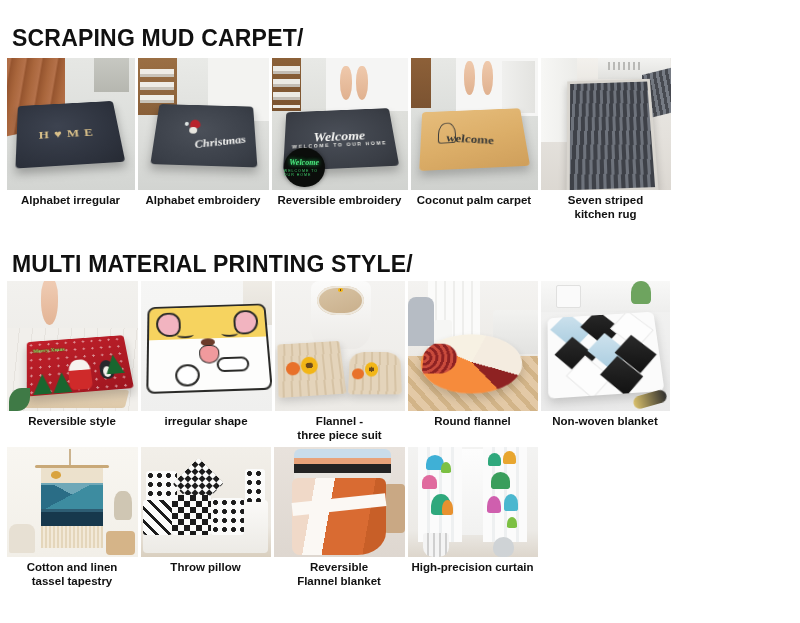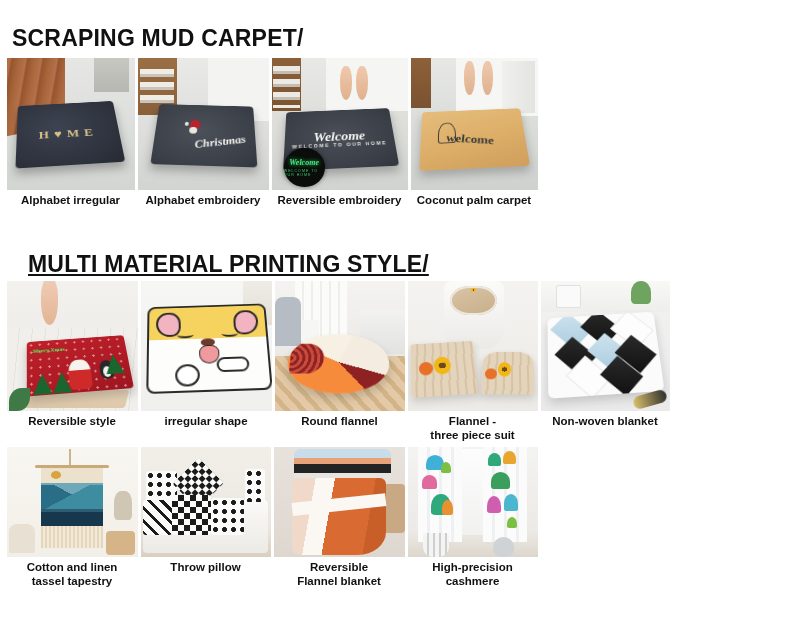--- a/index.html
+++ b/index.html
@@ -16,21 +16,21 @@
 
   .section-title{
     font-size:23px;
     font-weight:700;
     letter-spacing:.2px;
     color:#111;
     line-height:1;
     white-space:nowrap;
   }
   #section-scraping .section-title{position:absolute;left:12px;top:8px;}
-  #section-multi .section-title{position:absolute;left:28px;top:234px;text-decoration:underline;}
+  #section-multi .section-title{position:absolute;left:12px;top:234px;}
 
   .row{position:absolute;display:flex;}
   .cell{position:relative;display:flex;flex-direction:column;align-items:center;}
   .thumb{position:relative;overflow:hidden;background:#ddd;}
   .caption{
     font-size:11.5px;
     font-weight:600;
     color:#111;
     text-align:center;
     line-height:1.18;
@@ -425,20 +425,33 @@
           <div class="feet" style="left:42%;top:2%;"></div>
           <div class="feet" style="left:56%;top:2%;"></div>
           <div class="mat r1c4-mat">
             <div class="cat-out"></div>
             <div class="mat-label coco-txt">welcome</div>
           </div>
         </div>
         <div class="caption">Coconut palm carpet</div>
       </div>
 
+      <div class="cell" style="width:133px;">
+        <div class="thumb" style="width:130px;height:132px;">
+          <div class="fill r1c5-bg"></div>
+          <div class="r1c5-counter"></div>
+          <div class="r1c5-dots"></div>
+          <div class="r1c5-cab"></div>
+          <div class="r1c5-rug2"></div>
+          <div class="r1c5-legs"></div>
+          <div class="r1c5-rug"></div>
+        </div>
+        <div class="caption">Seven striped
+kitchen rug</div>
+      </div>
 
     </div>
   </section>
 
   <section id="section-multi">
     <h2 class="section-title">MULTI MATERIAL PRINTING STYLE/</h2>
 
     <div class="row" style="left:5px;top:281px;">
 
 
@@ -475,51 +488,51 @@
               <div class="dog-tongue"></div>
             <div class="dog-paw1"></div>
               <div class="dog-bone"></div>
           </div>
         </div>
         <div class="caption">irregular shape</div>
       </div>
 
       <div class="cell" style="width:133px;">
         <div class="thumb" style="width:130px;height:130px;">
+          <div class="fill r2c5-bg"></div>
+          <div class="r2c5-toilet"></div>
+          <div class="r2c5-lid">
+              <div class="sun1"></div>
+            </div>
+          <div class="r2c5-mat">
+            <div class="sun2" style="left:36%;top:28%;"></div>
+            <div class="pumpkin" style="left:12%;top:36%;"></div>
+          </div>
+          <div class="r2c5-umat">
+            <div class="sun2" style="left:30%;top:26%;"></div>
+            <div class="pumpkin" style="left:6%;top:40%;"></div>
+          </div>
+        </div>
+        <div class="caption">Flannel -
+three piece suit</div>
+      </div>
+
+      <div class="cell" style="width:133px;">
+        <div class="thumb" style="width:130px;height:130px;">
           <div class="fill r2c4-bg"></div>
           <div class="r2c4-curtain"></div>
           <div class="r2c4-sofa"></div>
           <div class="r2c4-chair"></div>
           <div class="r2c4-stool"></div>
           <div class="r2c4-floor"></div>
           <div class="r2c4-rug">
               <div class="r2c4-rings"></div>
             </div>
         </div>
         <div class="caption">Round flannel</div>
-      </div>
-
-      <div class="cell" style="width:133px;">
-        <div class="thumb" style="width:130px;height:130px;">
-          <div class="fill r2c5-bg"></div>
-          <div class="r2c5-toilet"></div>
-          <div class="r2c5-lid">
-              <div class="sun1"></div>
-            </div>
-          <div class="r2c5-mat">
-            <div class="sun2" style="left:36%;top:28%;"></div>
-            <div class="pumpkin" style="left:12%;top:36%;"></div>
-          </div>
-          <div class="r2c5-umat">
-            <div class="sun2" style="left:30%;top:26%;"></div>
-            <div class="pumpkin" style="left:6%;top:40%;"></div>
-          </div>
-        </div>
-        <div class="caption">Flannel -
-three piece suit</div>
       </div>
 
       <div class="cell" style="width:132px;">
         <div class="thumb" style="width:129px;height:130px;">
           <div class="fill r2c6-bg"></div>
           <div class="r2c6-shelf"></div>
           <div class="r2c6-box"></div>
           <div class="r2c6-plant"></div>
           <div class="r2c6-mat">
             <div class="geo geo-blu" style="left:6%;top:4%;"></div>
@@ -602,19 +615,19 @@
             <div class="dino" style="left:12%;top:6%;width:30%;height:14%;background:#2fa87c;"></div>
             <div class="dino" style="left:46%;top:4%;width:28%;height:14%;background:#e8a62f;"></div>
             <div class="dino" style="left:18%;top:26%;width:44%;height:18%;background:#3a9e5c;"></div>
             <div class="dino" style="left:10%;top:52%;width:30%;height:18%;background:#cf5fae;"></div>
             <div class="dino" style="left:48%;top:50%;width:32%;height:18%;background:#4bb7cf;"></div>
             <div class="dino" style="left:54%;top:74%;width:22%;height:12%;background:#7cc043;"></div>
           </div>
           <div class="r3c5-basket"></div>
           <div class="r3c5-toy"></div>
         </div>
-        <div class="caption">High-precision cashmere</div>
+        <div class="caption">High-precision curtain</div>
       </div>
 
     </div>
   </section>
 
 </div>
 
 </body></html>

